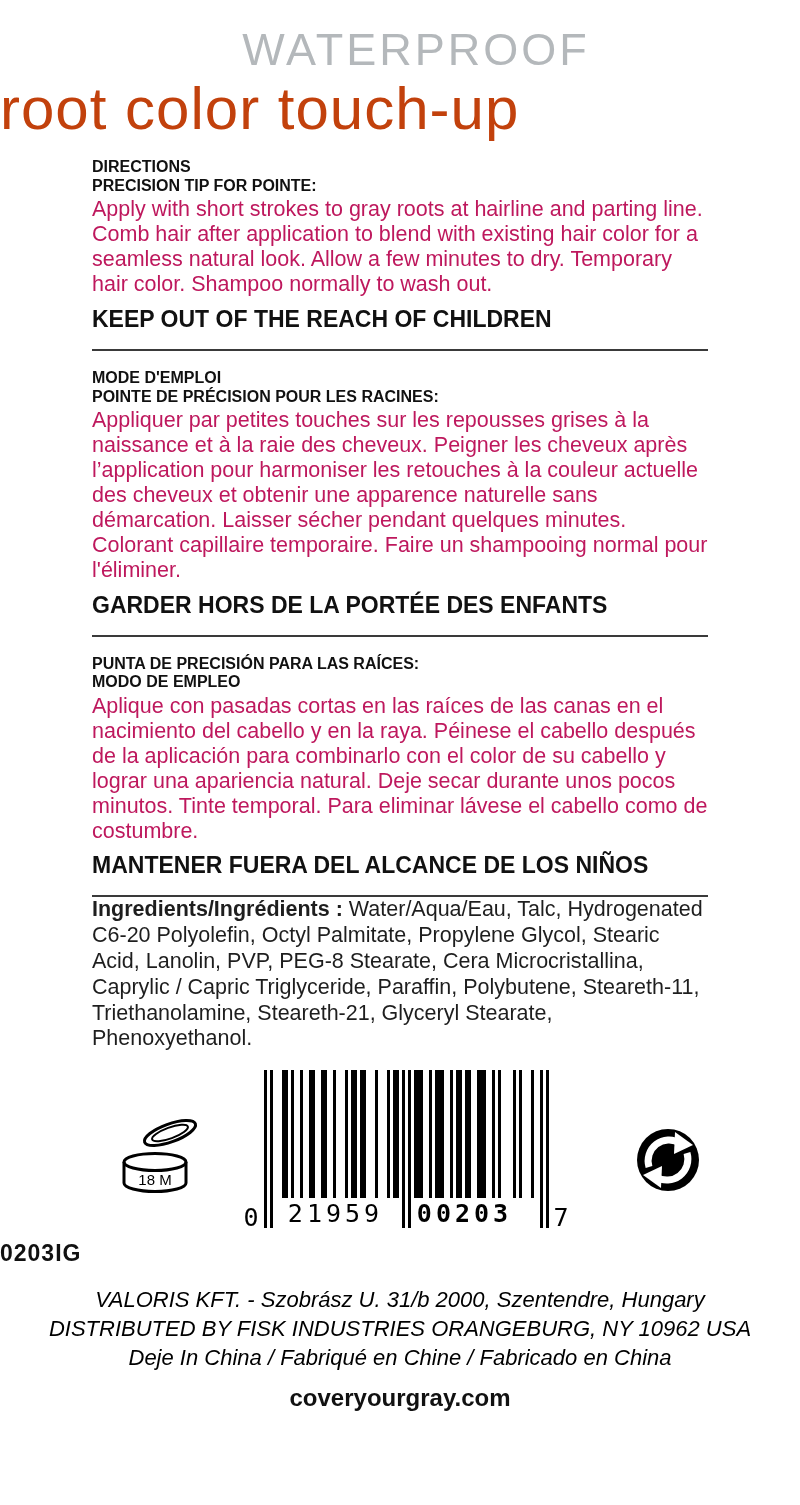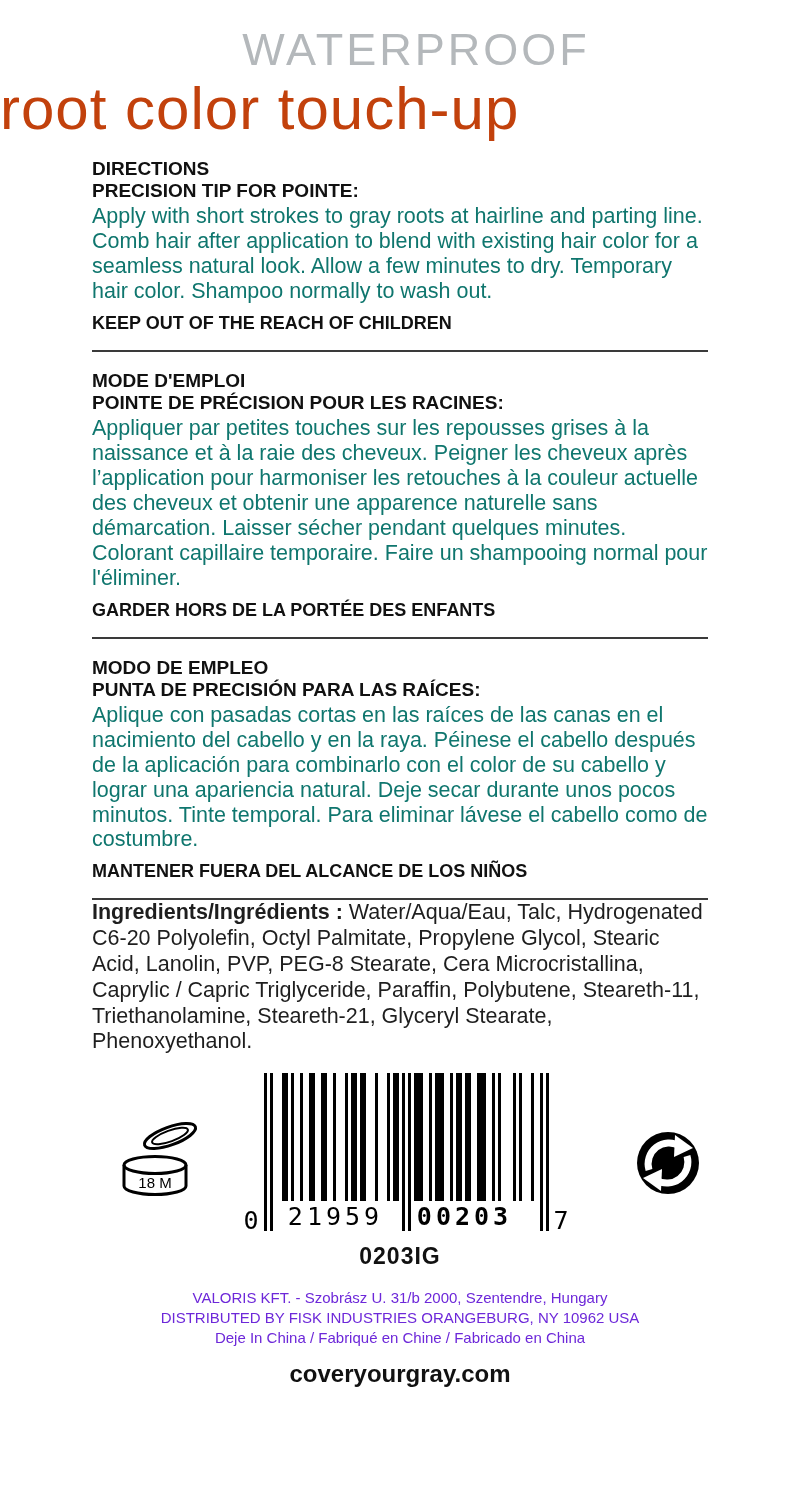--- a/index.html
+++ b/index.html
@@ -7,23 +7,23 @@
   body{width:800px;font-family:"Liberation Sans",sans-serif;color:#1c1c1c;}
   .label{width:800px;min-height:1505px;box-sizing:border-box;padding-top:26px;background:#fff;}
 
   
   .brand{text-align:center;font-size:45px;letter-spacing:3px;color:#b4b8bb;font-weight:400;line-height:1.05;padding-left:32px;}
   .title{text-align:left;font-size:60px;color:#c2410c;font-weight:400;line-height:1.05;margin-top:4px;letter-spacing:1px;}
 
   
   .content{padding:0 92px;}
   section.lang{margin-top:18px;}
-  .h{font-weight:700;font-size:19px;line-height:1.16;color:#111;}
-  .body-text{font-size:21.5px;line-height:1.16;margin:2px 0 0;color:#0f766e;}
-  .warning{font-weight:700;font-size:18px;margin-top:9px;color:#111;}
+  .h{font-weight:700;font-size:16px;line-height:1.16;color:#111;}
+  .body-text{font-size:21.5px;line-height:1.16;margin:2px 0 0;color:#be185d;}
+  .warning{font-weight:700;font-size:23px;margin-top:9px;color:#111;}
   .divider{border:none;border-top:2.5px solid #3a3a3a;margin:16px 0 0;}
 
   .ing{}
   .ing p{font-size:21.5px;line-height:1.2;margin:0;color:#1e1e1e;}
   .ing .lead{font-weight:700;}
   .ing .may{margin-top:10px;}
 
   
   .icons-row{margin-top:18px;display:grid;grid-template-columns:1fr auto 1fr;align-items:start;padding:0 100px 0 112px;}
   .pao{justify-self:start;margin-top:46px;}
@@ -33,24 +33,24 @@
   .bc-side{font-family:"DejaVu Sans Mono",monospace;font-size:25px;padding:0 5px;transform:translateY(2px);color:#000;}
   .bc-inner{position:relative;height:160px;}
   .bc-bars{display:flex;align-items:flex-start;}
   .bc-module{display:inline-block;width:3px;height:128px;}
   .bc-bar{background:#000;}
   .bc-bar.bc-guard{height:158px;}
   .bc-digits{position:absolute;top:129px;font-family:"DejaVu Sans Mono",monospace;font-size:25px;letter-spacing:4px;text-align:center;color:#000;white-space:nowrap;}
   .bc-left-digits{left:9px;width:126px;}
   .bc-right-digits{left:138px;width:126px;font-weight:bold;}
 
-  .item-code{text-align:center;font-weight:700;font-size:23px;letter-spacing:1px;margin-top:10px;color:#111;}
+  .item-code{text-align:left;font-weight:700;font-size:23px;letter-spacing:1px;margin-top:10px;color:#111;}
 
   footer{margin-top:18px;text-align:center;}
-  footer .fline{font-size:15px;line-height:1.32;color:#6d28d9;}
+  footer .fline{font-size:22px;line-height:1.32;color:#000000;font-style:italic;}
   .website{font-weight:700;font-size:24px;margin-top:12px;color:#111;}
 </style>
 </head>
 <body>
 
 <div class="label">
 
   <header>
     <div class="brand">WATERPROOF</div>
     <div class="title">root color touch-up</div>
@@ -70,22 +70,22 @@
     <section class="lang">
       <div class="h">MODE D'EMPLOI</div>
       <div class="h">POINTE DE PRÉCISION POUR LES RACINES:</div>
       <p class="body-text">Appliquer par petites touches sur les repousses grises à la naissance et à la raie des cheveux. Peigner les cheveux après l’application pour harmoniser les retouches à la couleur actuelle des cheveux et obtenir une apparence naturelle sans démarcation. Laisser sécher pendant quelques minutes. Colorant capillaire temporaire. Faire un shampooing normal pour l'éliminer.</p>
       <div class="warning">GARDER HORS DE LA PORTÉE DES ENFANTS</div>
     </section>
 
     <hr class="divider">
 
     <section class="lang">
+      <div class="h">PUNTA DE PRECISIÓN PARA LAS RAÍCES:</div>
       <div class="h">MODO DE EMPLEO</div>
-      <div class="h">PUNTA DE PRECISIÓN PARA LAS RAÍCES:</div>
       <p class="body-text">Aplique con pasadas cortas en las raíces de las canas en el nacimiento del cabello y en la raya. Péinese el cabello después de la aplicación para combinarlo con el color de su cabello y lograr una apariencia natural. Deje secar durante unos pocos minutos. Tinte temporal. Para eliminar lávese el cabello como de costumbre.</p>
       <div class="warning">MANTENER FUERA DEL ALCANCE DE LOS NIÑOS</div>
     </section>
 
     <hr class="divider">
 
     <div class="ing">
       <p><span class="lead">Ingredients/Ingrédients :</span><span> Water/Aqua/Eau, Talc, Hydrogenated C6-20 Polyolefin, Octyl Palmitate, Propylene Glycol, Stearic Acid, Lanolin, PVP, PEG-8 Stearate, Cera Microcristallina, Caprylic / Capric Triglyceride, Paraffin, Polybutene, Steareth-11, Triethanolamine, Steareth-21, Glyceryl Stearate, Phenoxyethanol.</span></p>
     </div>
 

